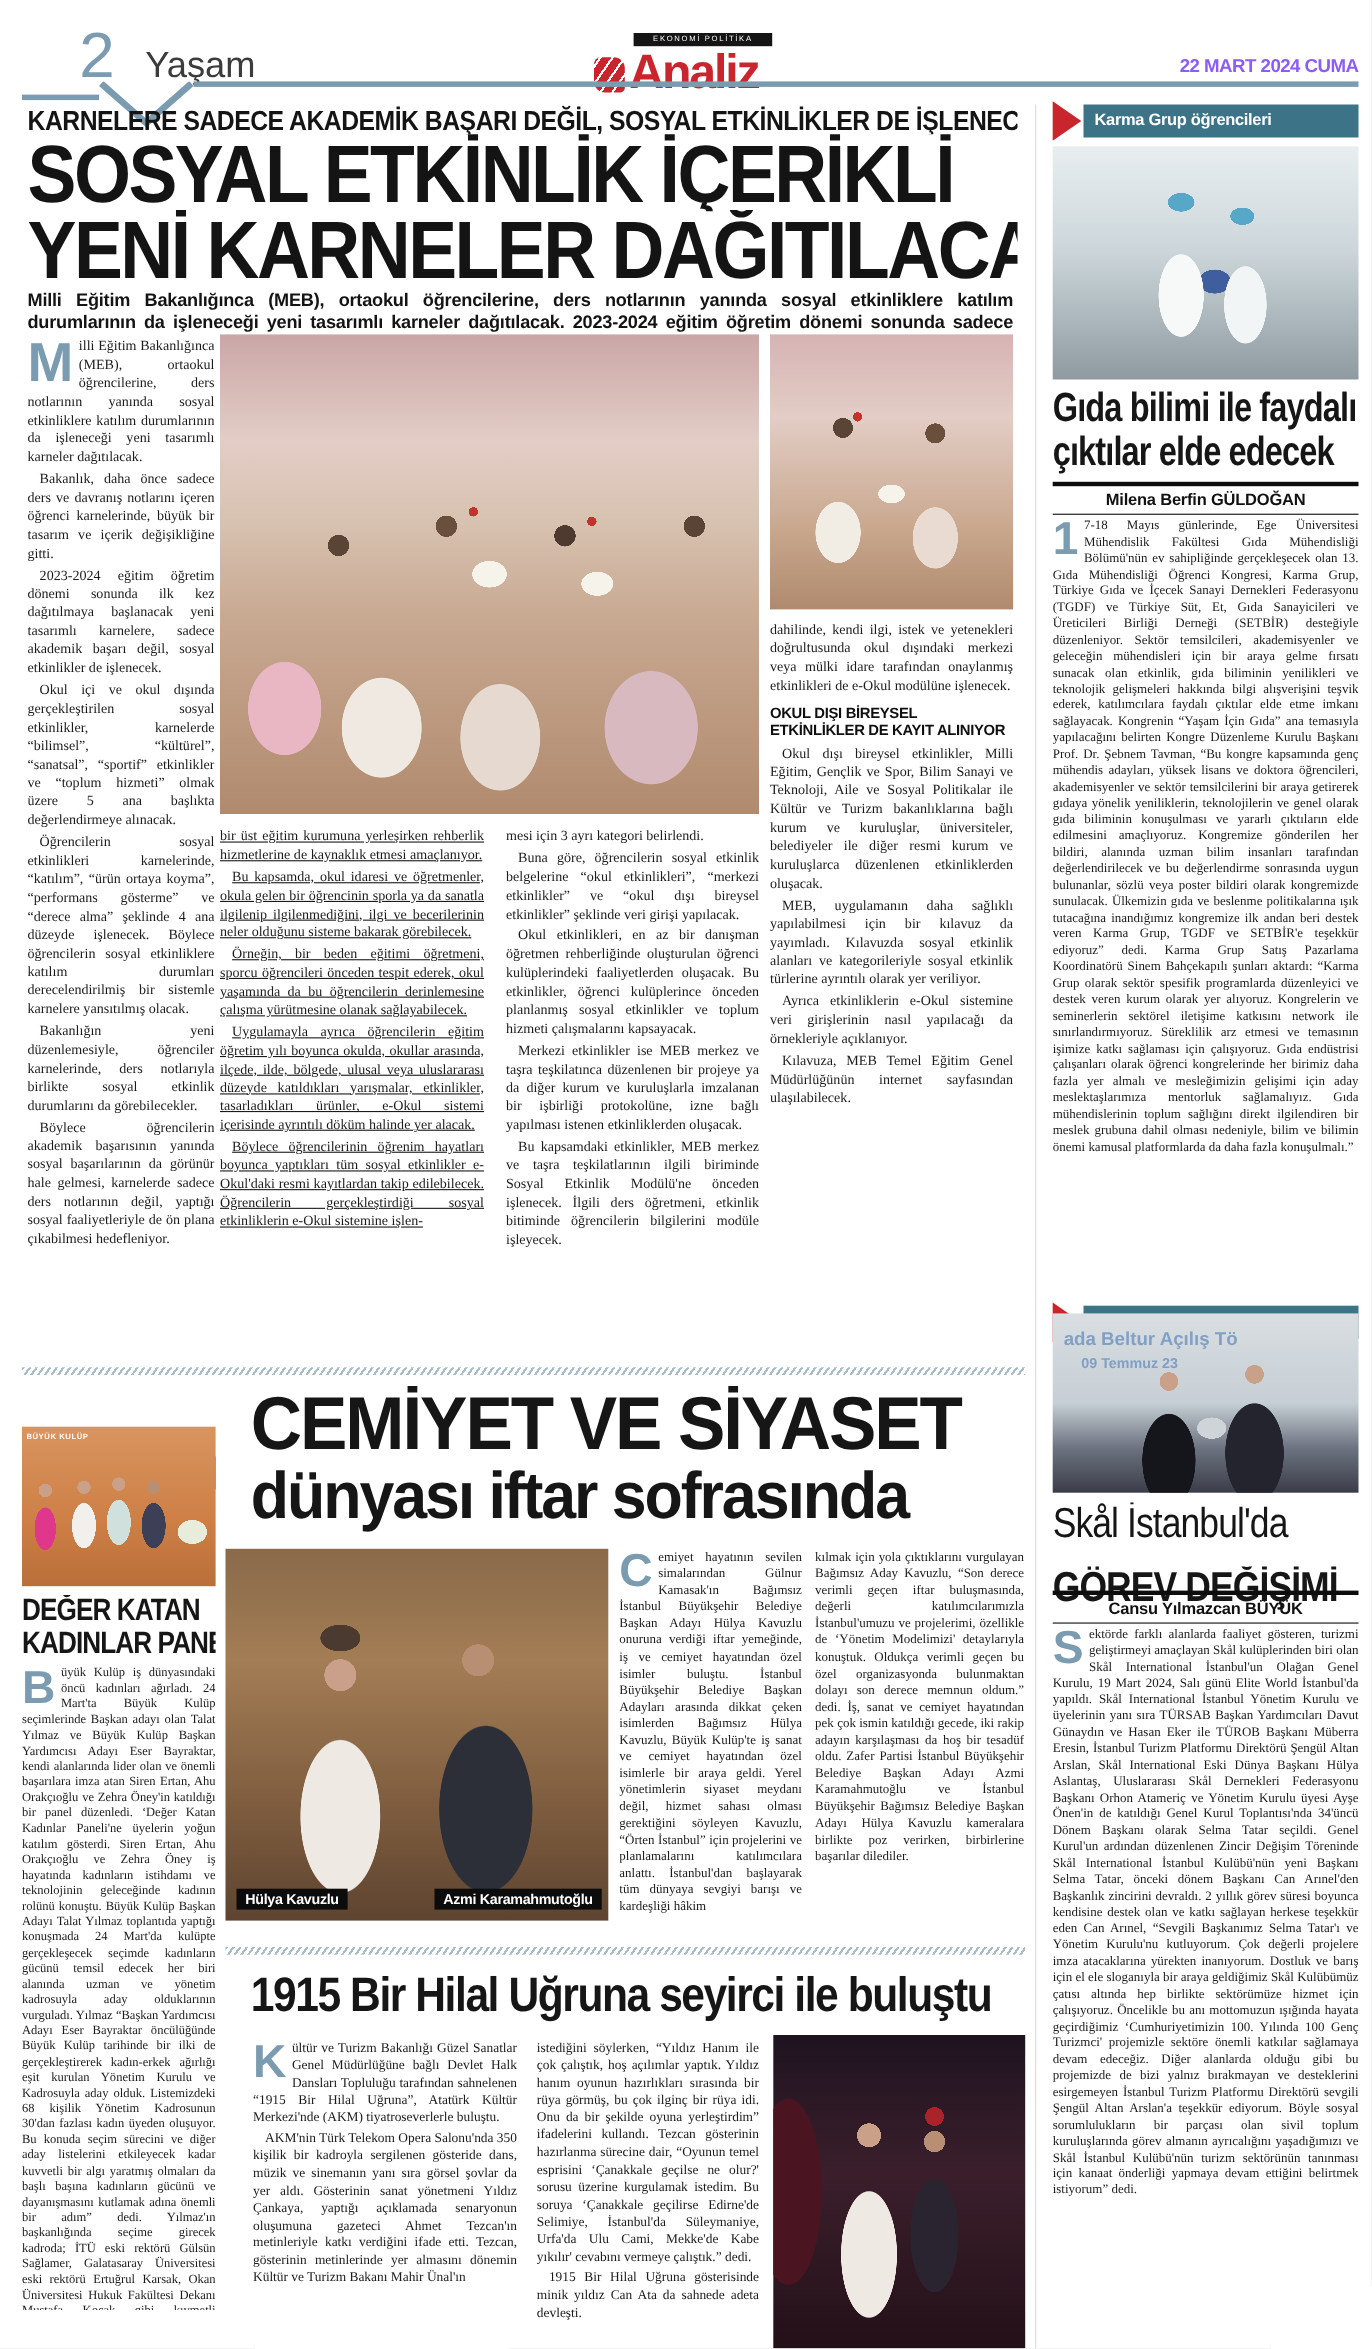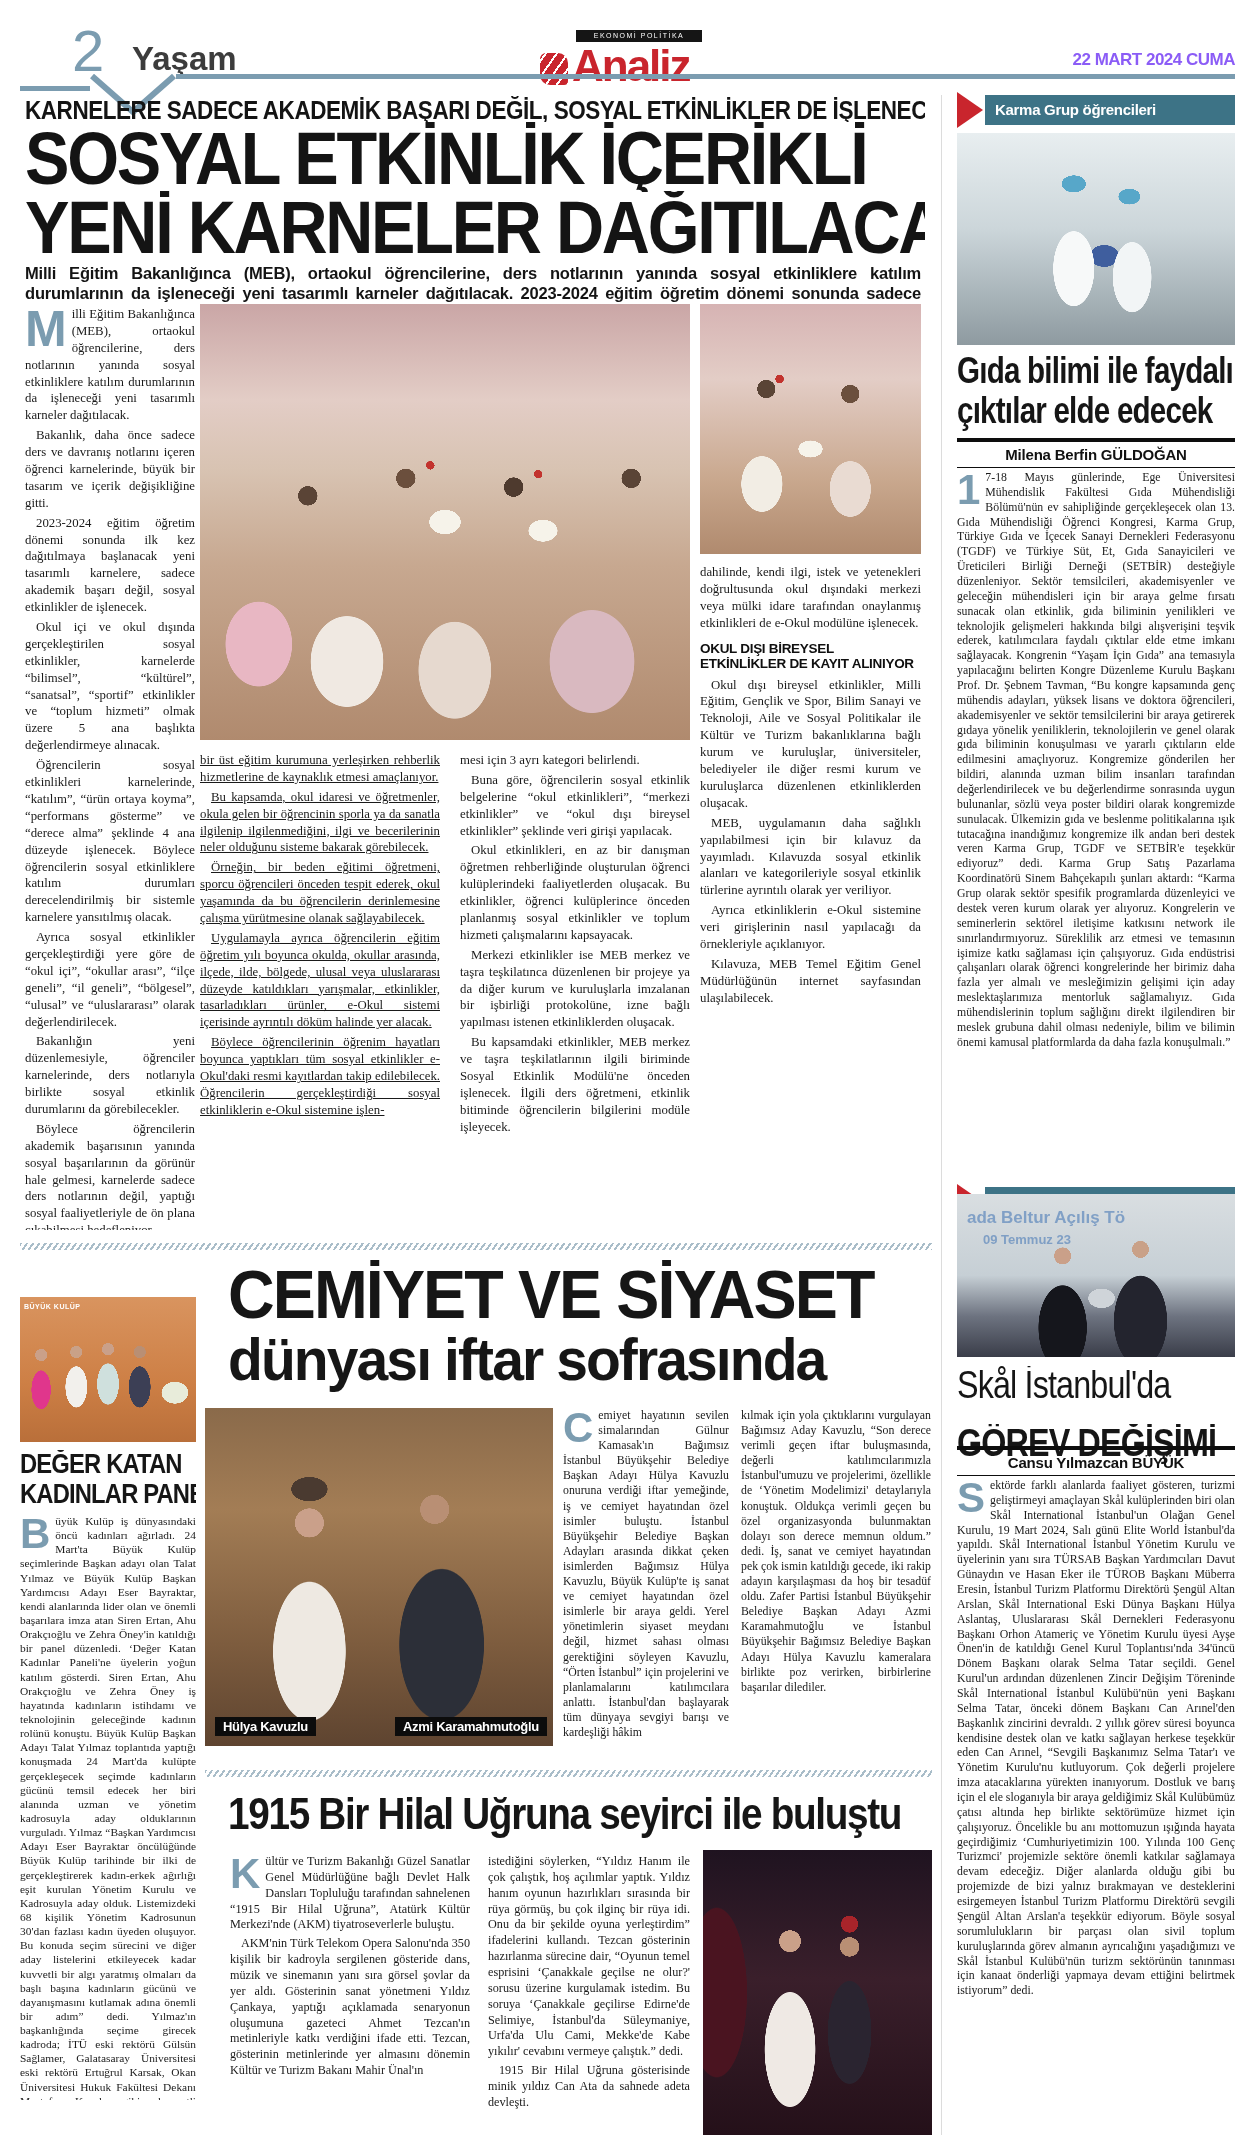--- a/index.html
+++ b/index.html
@@ -2,21 +2,21 @@
 <html lang="tr"><head>
 <meta charset="utf-8">
 <style>
   html,body{margin:0;padding:0;background:#e9e9e9;}
   #page{position:relative;width:1247px;height:2135px;background:#fff;overflow:hidden;
         font-family:"Liberation Serif",serif;color:#1a1a1a;}
   .abs{position:absolute;}
   .squeeze{transform-origin:0 0;white-space:nowrap;}
   
   .pagenum{font-family:"Liberation Sans",sans-serif;font-weight:400;font-size:58px;color:#7b9cb0;line-height:1;}
-  .section{font-family:"Liberation Sans",sans-serif;font-weight:700;font-size:33px;color:#3c3c3c;line-height:1;}
+  .section{font-family:"Liberation Sans",sans-serif;font-weight:400;font-size:33px;color:#3c3c3c;line-height:1;}
   .tagbar{background:#151515;color:#fff;font-family:"Liberation Sans",sans-serif;font-size:7px;
           letter-spacing:1.5px;text-align:center;line-height:12px;height:12px;overflow:hidden;}
   .logo{font-family:"Liberation Sans",sans-serif;font-weight:800;font-size:44px;color:#c9252d;
         letter-spacing:-2px;line-height:1;}
   .logoicon{display:inline-block;width:28px;height:32px;border-radius:6px 10px 4px 10px;
         background:repeating-linear-gradient(125deg,#c9252d 0 4px,#fff 4px 6px,#c9252d 6px 9px);
         margin-right:4px;vertical-align:-4px;}
   .date{font-family:"Liberation Sans",sans-serif;font-weight:700;font-size:17px;color:#8b5cf6;
         letter-spacing:-0.5px;text-align:right;}
   .rule{background:#7b9cb0;}
@@ -95,21 +95,20 @@
     <div class="squeeze mainhl" style="transform:scaleX(0.9);width:1010px;">YENİ KARNELER DAĞITILACAK</div>
   </div>
   <div class="abs lead" style="left:25px;top:263px;width:896px;height:42px;overflow:hidden;">Milli Eğitim Bakanlığınca (MEB), ortaokul öğrencilerine, ders notlarının yanında sosyal etkinliklere katılım durumlarının da işleneceği yeni tasarımlı karneler dağıtılacak. 2023-2024 eğitim öğretim dönemi sonunda sadece akademik başarı değil, sosyal etkinlikler de işlenecek</div>
 
   <div class="colbox fs-main" style="left:25px;top:306px;width:170px;height:924px;">
       <p class="para noind"><span class="dropcap big">M</span>illi Eğitim Bakanlığınca (MEB), ortaokul öğrencilerine, ders notlarının yanında sosyal etkinliklere katılım durumlarının da işleneceği yeni tasarımlı karneler dağıtılacak.</p>
       <p class="para">Bakanlık, daha önce sadece ders ve davranış notlarını içeren öğrenci karnelerinde, büyük bir tasarım ve içerik değişikliğine gitti.</p>
       <p class="para">2023-2024 eğitim öğretim dönemi sonunda ilk kez dağıtılmaya başlanacak yeni tasarımlı karnelere, sadece akademik başarı değil, sosyal etkinlikler de işlenecek.</p>
       <p class="para">Okul içi ve okul dışında gerçekleştirilen sosyal etkinlikler, karnelerde “bilimsel”, “kültürel”, “sanatsal”, “sportif” etkinlikler ve “toplum hizmeti” olmak üzere 5 ana başlıkta değerlendirmeye alınacak.</p>
       <p class="para">Öğrencilerin sosyal etkinlikleri karnelerinde, “katılım”, “ürün ortaya koyma”, “performans gösterme” ve “derece alma” şeklinde 4 ana düzeyde işlenecek. Böylece öğrencilerin sosyal etkinliklere katılım durumları derecelendirilmiş bir sistemle karnelere yansıtılmış olacak.</p>
-      <p class="para">Ayrıca sosyal etkinlikler gerçekleştirdiği yere göre de “okul içi”, “okullar arası”, “ilçe geneli”, “il geneli”, “bölgesel”, “ulusal” ve “uluslararası” olarak değerlendirilecek.</p>
       <p class="para">Bakanlığın yeni düzenlemesiyle, öğrenciler karnelerinde, ders notlarıyla birlikte sosyal etkinlik durumlarını da görebilecekler.</p>
       <p class="para">Böylece öğrencilerin akademik başarısının yanında sosyal başarılarının da görünür hale gelmesi, karnelerde sadece ders notlarının değil, yaptığı sosyal faaliyetleriyle de ön plana çıkabilmesi hedefleniyor.</p>
     </div>
 
   <div class="photo" style="left:200px;top:304px;width:490px;height:436px;background:
         radial-gradient(55px 70px at 12% 78%, #e8b7c3 0 60%, transparent 61%),
         radial-gradient(60px 75px at 30% 82%, #f0e9e2 0 60%, transparent 61%),
         radial-gradient(26px 20px at 50% 50%, #f6f3ea 0 60%, transparent 61%),
         radial-gradient(60px 80px at 52% 84%, #e6d9cf 0 60%, transparent 61%),
         radial-gradient(24px 18px at 70% 52%, #f6f3ea 0 60%, transparent 61%),

